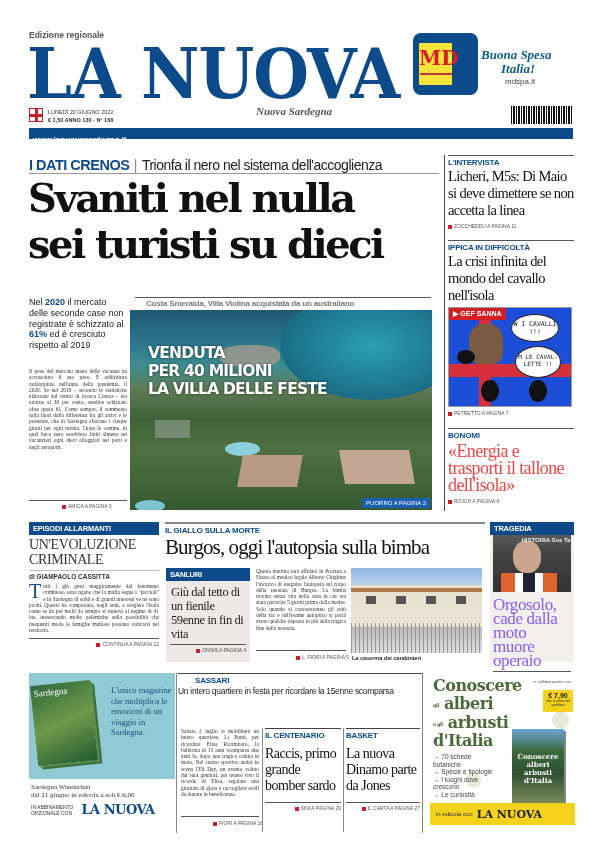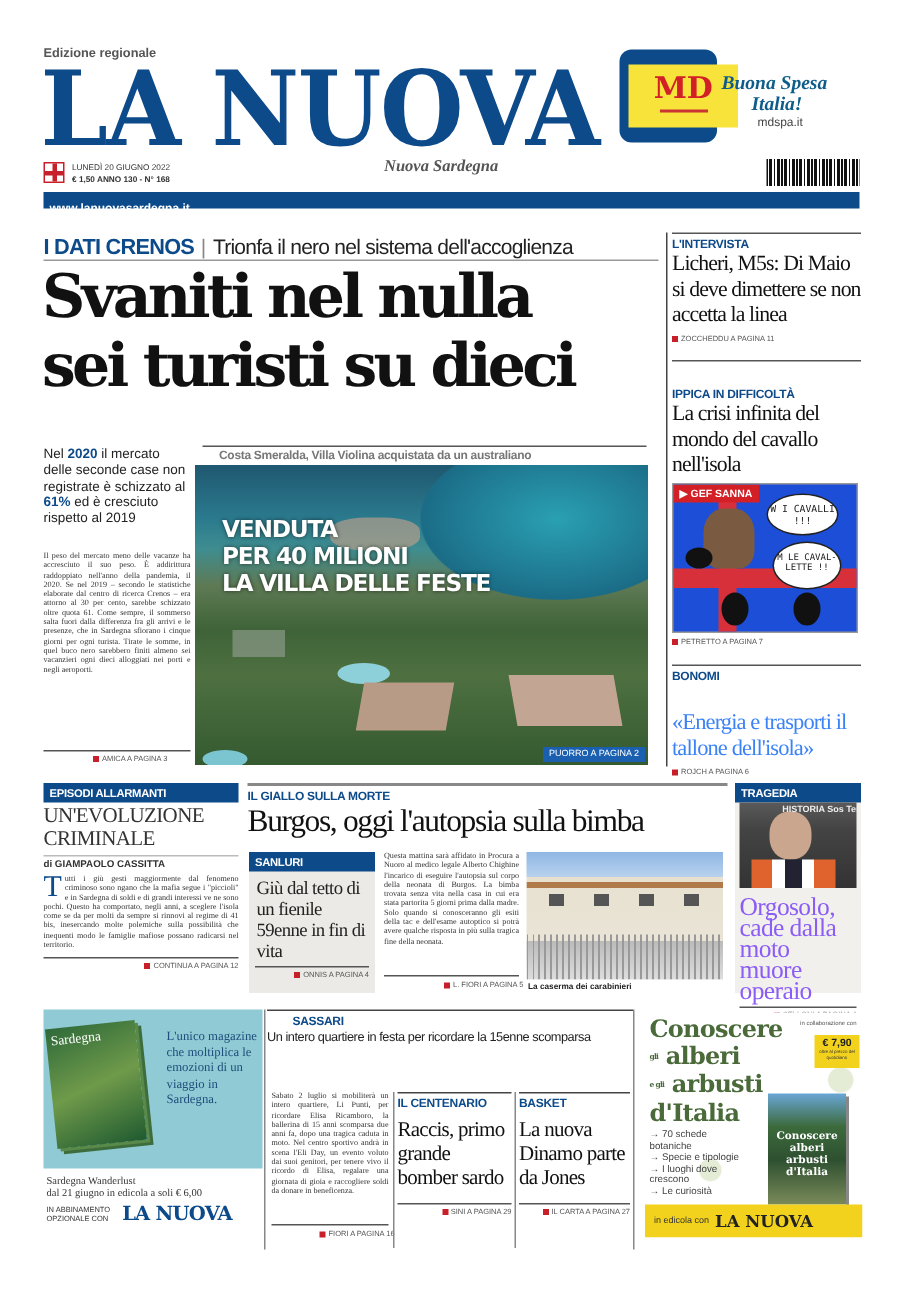--- a/index.html
+++ b/index.html
@@ -27,21 +27,21 @@
     <div style="position:absolute;left:0;top:5px;width:12px;height:3px;background:#c8202a;"></div>
   </div>
   <div class="abs" style="left:48px;top:109px;font-size:5.5px;color:#333;">LUNEDÌ 20 GIUGNO 2022</div>
   <div class="abs" style="left:48px;top:117px;font-size:5.5px;color:#333;font-weight:bold;">€ 1,50 ANNO 130 - N° 168</div>
   <div class="abs" style="left:29px;top:128px;width:544px;height:11px;background:#0d4a8a;">
     <span style="color:#fff;font-size:8px;font-weight:bold;margin-left:4px;line-height:11px;">www.lanuovasardegna.it</span>
   </div>
 </div>
 
 <div class="abs" style="left:413px;top:33px;width:65px;height:62px;background:#0d4a8a;border-radius:8px;">
-  <div style="position:absolute;left:6px;top:10px;width:73px;height:42px;background:#f7e33a;">
+  <div style="position:absolute;left:6px;top:10px;width:33px;height:42px;background:#f7e33a;">
     <div style="color:#d32027;font-family:'DejaVu Serif',serif;font-weight:bold;font-size:20px;text-align:center;line-height:30px;">MD</div>
     <div style="margin:0 auto;width:32px;height:2px;background:#c33;"></div>
   </div>
 </div>
 <div class="abs serif" style="left:481px;top:47px;font-size:13px;font-style:italic;font-weight:bold;color:#0d5c8a;">Buona Spesa</div>
 <div class="abs serif" style="left:501px;top:61px;font-size:13px;font-style:italic;font-weight:bold;color:#0d5c8a;">Italia!</div>
 <div class="abs" style="left:505px;top:77px;font-size:8px;color:#444;">mdspa.it</div>
 <div class="abs" style="left:511px;top:106px;width:62px;height:18px;background:repeating-linear-gradient(90deg,#111 0 1px,#fff 1px 2px,#111 2px 4px,#fff 4px 5px);"></div>
 
 <div class="abs" style="left:29px;top:156px;width:410px;height:18px;border-bottom:1px solid #999;white-space:nowrap;">
@@ -80,38 +80,38 @@
 </div>
 
 <div class="abs vline" style="left:444px;top:155px;height:356px;"></div>
 <div class="abs" style="left:448px;top:155px;width:126px;">
   <div class="rule" style="border-top-width:1px;border-color:#555;"></div>
   <div class="kicker" style="margin-top:2px;">L'INTERVISTA</div>
   <div class="serif" style="font-size:14.5px;line-height:17px;letter-spacing:-0.6px;color:#111;margin-top:1px;">Licheri, M5s: Di Maio si deve dimettere se non accetta la linea</div>
   <div class="ref" style="margin-top:4px;">ZOCCHEDDU A PAGINA 11</div>
 
   <div class="rule" style="border-top-width:1px;margin-top:11px;"></div>
-  <div class="kicker" style="margin-top:17px;">IPPICA IN DIFFICOLTÀ</div>
+  <div class="kicker" style="margin-top:2px;">IPPICA IN DIFFICOLTÀ</div>
   <div class="serif" style="font-size:14.5px;line-height:17px;letter-spacing:-0.6px;color:#111;margin-top:1px;">La crisi infinita del mondo del cavallo nell'isola</div>
   <div style="margin-top:3px;width:124px;height:100px;border:1px solid #999;position:relative;background:#1d4ed8;overflow:hidden;">
     <div style="position:absolute;left:0;top:56px;width:124px;height:13px;background:#d7303a;"></div>
     <div style="position:absolute;left:30px;top:0;width:12px;height:100px;background:#d7303a;"></div>
     <div style="position:absolute;left:0;top:0;background:#d32027;color:#fff;font-size:7px;font-weight:bold;padding:2px 4px;">▶ <span>GEF SANNA</span></div>
     <div style="position:absolute;left:20px;top:16px;width:34px;height:40px;background:#7a5a40;border-radius:40% 40% 30% 30%;"></div>
     <div style="position:absolute;left:8px;top:42px;width:18px;height:14px;background:#111;border-radius:50%;"></div>
     <div style="position:absolute;left:32px;top:72px;width:18px;height:22px;background:#111;border-radius:50%;"></div>
     <div style="position:absolute;left:80px;top:72px;width:18px;height:22px;background:#111;border-radius:50%;"></div>
     <div style="position:absolute;left:62px;top:6px;width:48px;height:28px;border:1px solid #222;border-radius:50%;background:#fff;font-size:6.5px;text-align:center;padding-top:5px;font-family:'DejaVu Sans Mono',monospace;line-height:8px;">W I CAVALLI !!!</div>
     <div style="position:absolute;left:66px;top:38px;width:46px;height:32px;border:1px solid #222;border-radius:50%;background:#fff;font-size:6px;text-align:center;padding-top:6px;font-family:'DejaVu Sans Mono',monospace;line-height:7px;">M LE CAVAL-LETTE !!</div>
   </div>
   <div class="ref" style="margin-top:3px;">PETRETTO A PAGINA 7</div>
 
   <div class="rule" style="border-top-width:1px;margin-top:12px;"></div>
   <div class="kicker" style="margin-top:2px;">BONOMI</div>
-  <div class="serif" style="font-size:15px;line-height:17px;letter-spacing:-0.6px;color:#3b82f6;margin-top:19px;">«Energia e trasporti il tallone dell'isola»</div>
+  <div class="serif" style="font-size:18px;line-height:17px;letter-spacing:-0.6px;color:#ef4444;margin-top:3px;">«Energia e trasporti il tallone dell'isola»</div>
   <div class="ref" style="margin-top:4px;">ROJCH A PAGINA 6</div>
 </div>
 
 <div class="abs" style="left:29px;top:522px;width:130px;">
   <div class="kbar">EPISODI ALLARMANTI</div>
   <div class="serif" style="font-size:14px;line-height:15px;color:#333;margin-top:2px;letter-spacing:-0.4px;">UN'EVOLUZIONE CRIMINALE</div>
   <div style="font-size:6.5px;font-weight:bold;color:#333;margin-top:3px;border-top:1px solid #bbb;padding-top:2px;">di GIAMPAOLO CASSITTA</div>
   <div class="body-txt" style="margin-top:3px;">
     <span style="float:left;font-size:20px;line-height:16px;color:#0d4a8a;margin-right:2px;font-family:'Liberation Serif',serif;">T</span>
     <span>utti i giù gesti maggiormente dal fenomeno criminoso sono ngano che la mafia segue i "piccioli" e in Sardegna di soldi e di grandi interessi ve ne sono pochi. Questo ha comportato, negli anni, a sceglere l'isola come se da per molti da sempre si rinnovi al regime di 41 bis, inesercando molte polemiche sulla possibilità che inequenti modo le famiglie mafiose possano radicarsi nel territorio.</span>

